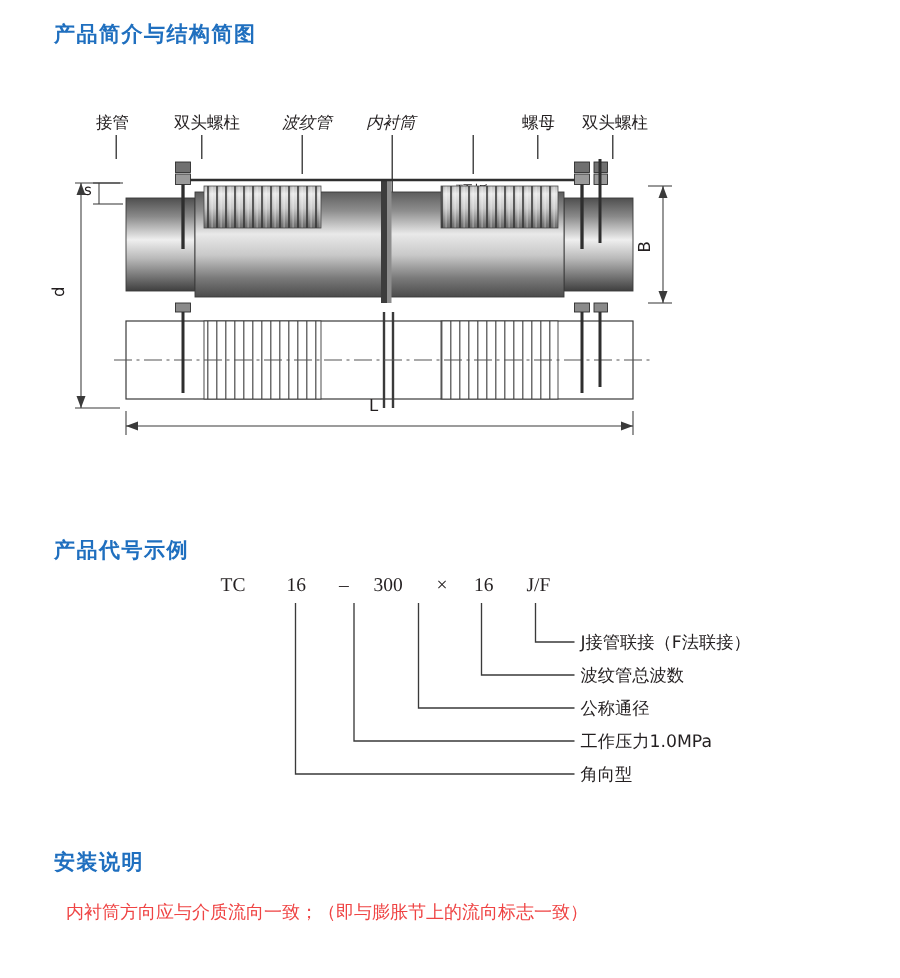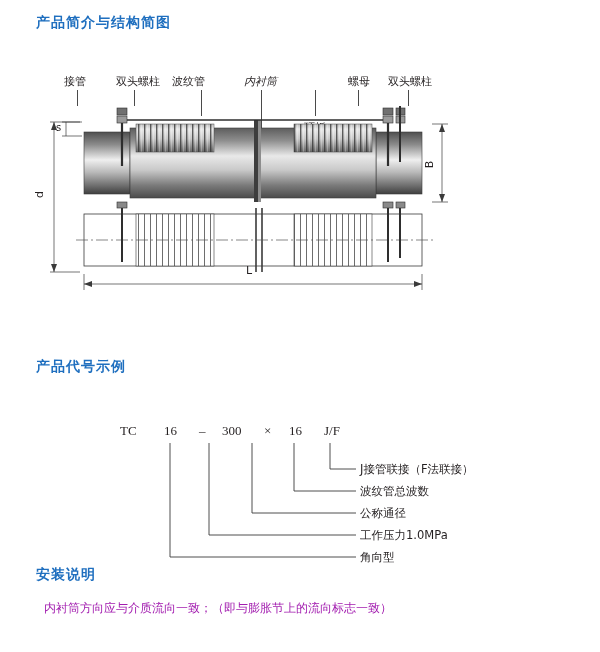--- a/index.html
+++ b/index.html
@@ -54,25 +54,24 @@
     position: absolute;
     font-size: 11px;
     color: #231f20;
     transform: rotate(-90deg);
     transform-origin: center center;
   }
 
   
   #code-area {
     position: absolute;
-    left: 24px;
+    left: 51px;
     top: 380px;
     width: 528px;
     height: 165px;
-    margin-top: 41px;
   }
   .code-token {
     position: absolute;
     font-size: 13px;
     font-family: "Liberation Serif", "DejaVu Serif", serif;
     color: #231f20;
     white-space: nowrap;
   }
   .code-desc {
     position: absolute;
@@ -84,36 +83,36 @@
   
   #notes {
     position: absolute;
     left: 44px;
     top: 598px;
     width: 520px;
   }
   .note-line {
     font-size: 12px;
     line-height: 21px;
-    color: #a21caf;
+    color: #ef4444;
     white-space: nowrap;
   }
 </style>
 </head>
 <body>
 
 <div id="title-1" class="section-title">产品简介与结构简图</div>
 <div id="title-2" class="section-title">产品代号示例</div>
 <div id="title-3" class="section-title">安装说明</div>
 
 <div id="drawing-area">
 
   <div class="callout-label" style="left:28px;  top:12px;">接管</div>
   <div class="callout-label" style="left:80px;  top:12px;">双头螺柱</div>
-  <div class="callout-label" style="left:136px; top:12px;">波纹管</div>
+  <div class="callout-label" style="left:152px; top:12px;font-style:italic;">波纹管</div>
   <div class="callout-label" style="left:208px; top:12px;font-style:italic;">内衬筒</div>
   <div class="callout-label" style="left:268px; top:12px;margin-top:46px;">环板</div>
   <div class="callout-label" style="left:312px; top:12px;">螺母</div>
   <div class="callout-label" style="left:352px; top:12px;">双头螺柱</div>
 
   <div class="leader" style="left:41px;  top:28px; height:16px;"></div>
   <div class="leader" style="left:98px;  top:28px; height:16px;"></div>
   <div class="leader" style="left:165px; top:28px; height:26px;"></div>
   <div class="leader" style="left:225px; top:28px; height:38px;"></div>
   <div class="leader" style="left:279px; top:28px; height:26px;"></div>

